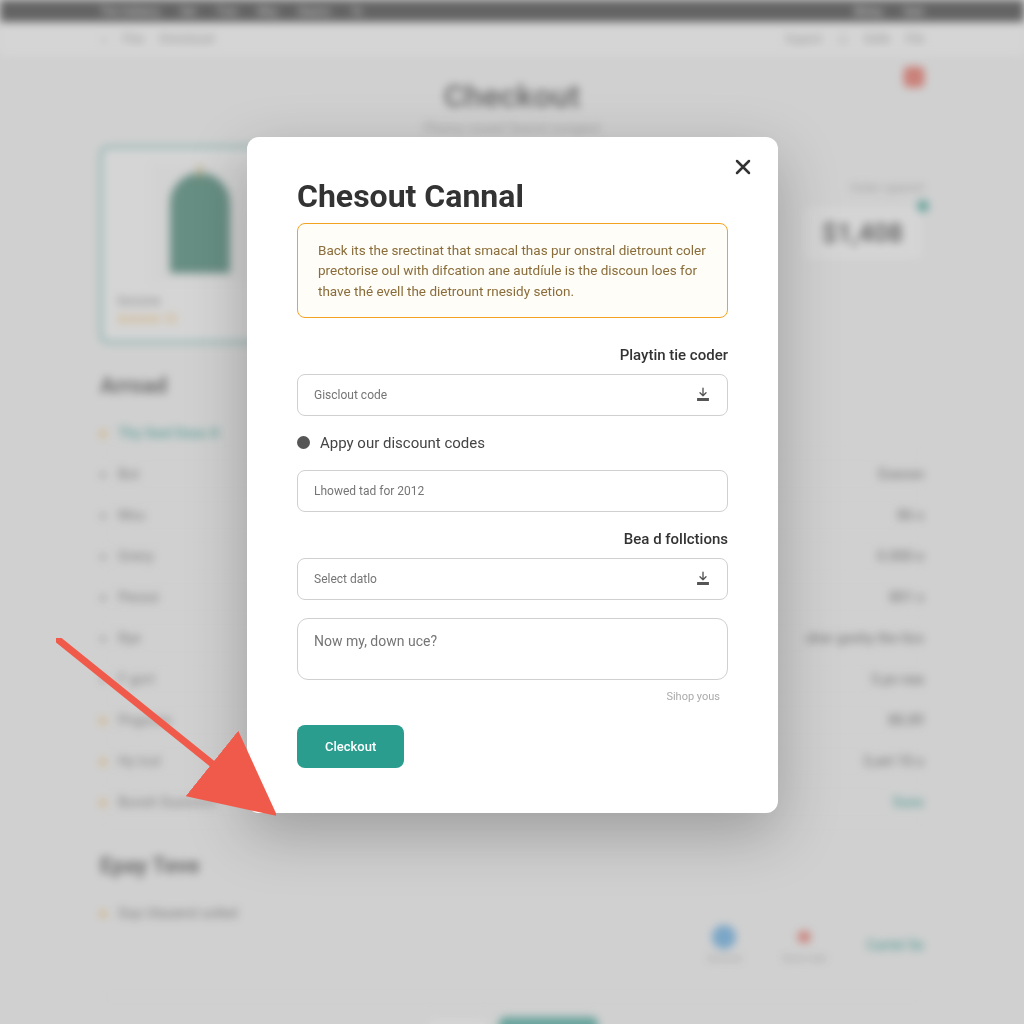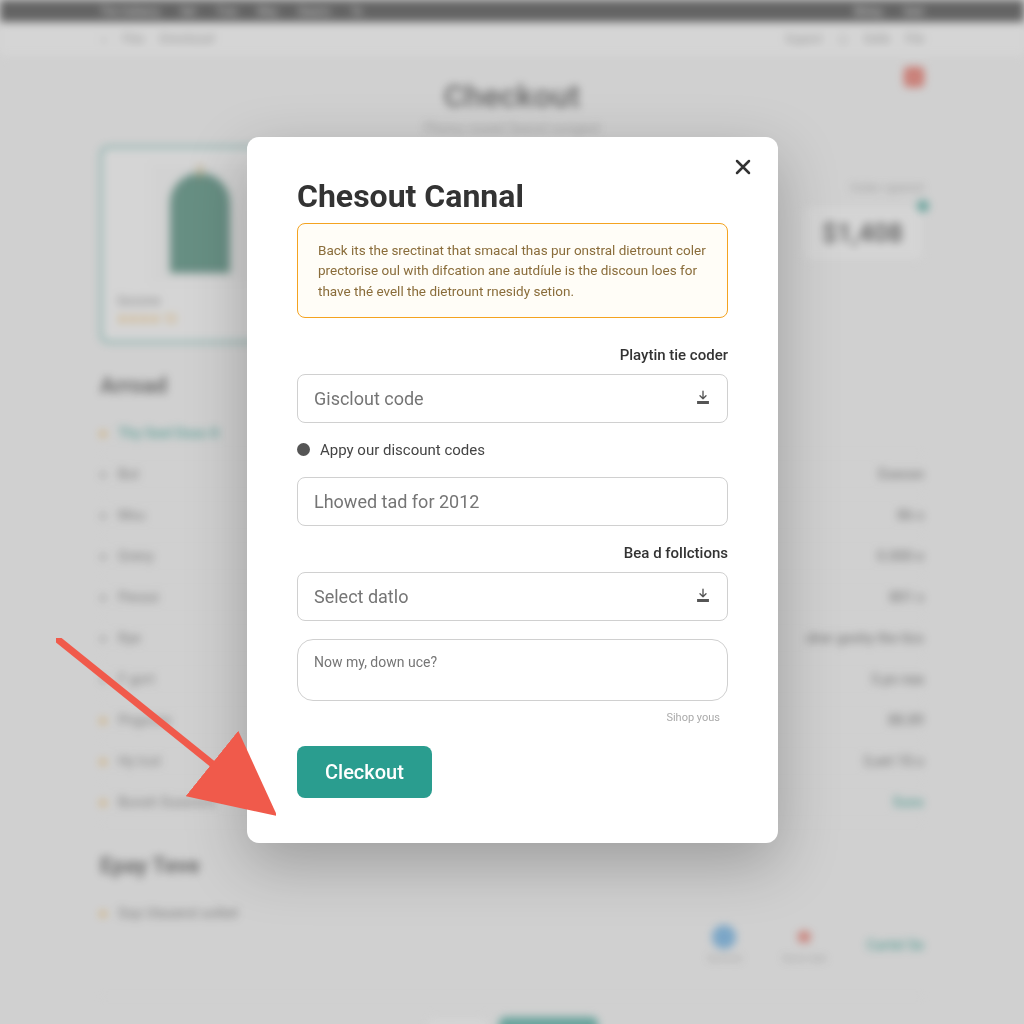--- a/index.html
+++ b/index.html
@@ -40,29 +40,29 @@
 
     
     .modal-backdrop { position: absolute; inset: 0; background: rgba(0,0,0,0.15); }
     .modal { position: absolute; left: 247px; top: 137px; width: 531px; background: #fff; border-radius: 12px; box-shadow: 0 20px 60px rgba(0,0,0,0.25); padding: 40px 50px 45px; }
     .modal-close { position: absolute; top: 20px; right: 25px; font-size: 24px; color: #333; cursor: pointer; background: none; border: none; line-height: 1; }
     .modal-title { font-size: 32px; font-weight: 700; color: #333; margin-bottom: 8px; }
     .alert-box { border: 1.5px solid #f4a320; border-radius: 8px; padding: 16px 20px; font-size: 13.5px; line-height: 1.5; color: #8a6d3b; background: #fffdf7; margin-bottom: 28px; }
     .form-label { font-size: 15px; color: #333; margin-bottom: 10px; font-weight: 500; text-align: right; }
     .form-label .badge { display: inline-block; width: 14px; height: 14px; background: #f4a320; vertical-align: middle; margin-left: 2px; clip-path: polygon(50% 0%, 61% 35%, 98% 35%, 68% 57%, 79% 91%, 50% 70%, 21% 91%, 32% 57%, 2% 35%, 39% 35%); }
     .input-wrap { position: relative; margin-bottom: 18px; }
-    .input, .select { width: 100%; padding: 13px 16px; border: 1px solid #d0d0d0; border-radius: 8px; font-size: 18px; color: #999; background: #fff; }
+    .input, .select { width: 100%; padding: 13px 16px; border: 1px solid #d0d0d0; border-radius: 8px; font-size: 12px; color: #999; background: #fff; }
     .select-icon { position: absolute; right: 16px; top: 50%; transform: translateY(-50%); width: 18px; height: 18px; color: #666; }
     .radio-line { display: flex; align-items: center; gap: 10px; margin-bottom: 18px; font-size: 15px; color: #444; }
     .radio-line .rdot { width: 13px; height: 13px; border-radius: 50%; background: #555; }
     .checkbox-line { display: flex; align-items: center; gap: 12px; margin-bottom: 20px; font-size: 15.5px; color: #333; }
     .checkbox-line .chk { width: 16px; height: 16px; border: 1.5px solid #999; border-radius: 3px; background: #fff; }
-    .textarea { width: 100%; min-height: 50px; padding: 14px 16px; border: 1px solid #d0d0d0; border-radius: 16px; font-size: 14px; color: #888; background: #fff; resize: none; }
+    .textarea { width: 100%; min-height: 50px; padding: 14px 16px; border: 1px solid #d0d0d0; border-radius: 11px; font-size: 14px; color: #888; background: #fff; resize: none; }
     .helper-right { text-align: right; font-size: 11px; color: #aaa; margin: 6px 8px 22px; }
-    .modal-btn { padding: 14px 28px; background: #2a9d8f; color: #fff; border: none; border-radius: 8px; font-size: 20px; font-weight: 500; cursor: pointer; }
+    .modal-btn { padding: 14px 28px; background: #2a9d8f; color: #fff; border: none; border-radius: 8px; font-size: 13px; font-weight: 500; cursor: pointer; }
     .arrow { position: absolute; left: 56px; top: 638px; width: 220px; height: 180px; pointer-events: none; z-index: 20; }
   </style>
 </head>
 <body>
 
 <div class="blur-layer">
   <div class="top-bar">
     <span>The Indiamy</span>
     <span>Set</span>
       <span>Tine</span>

